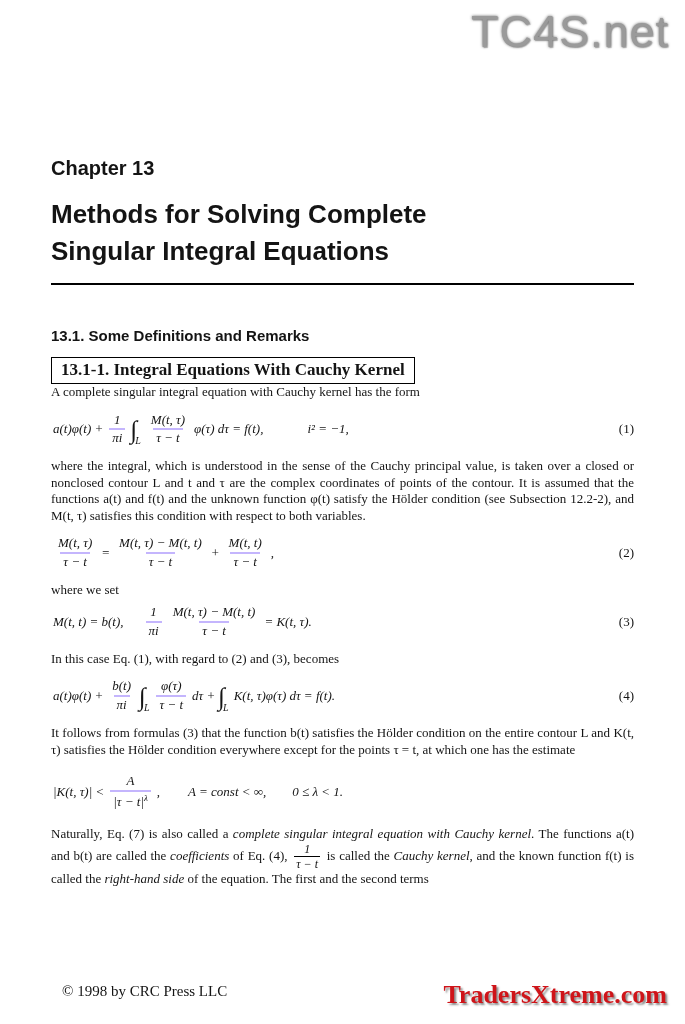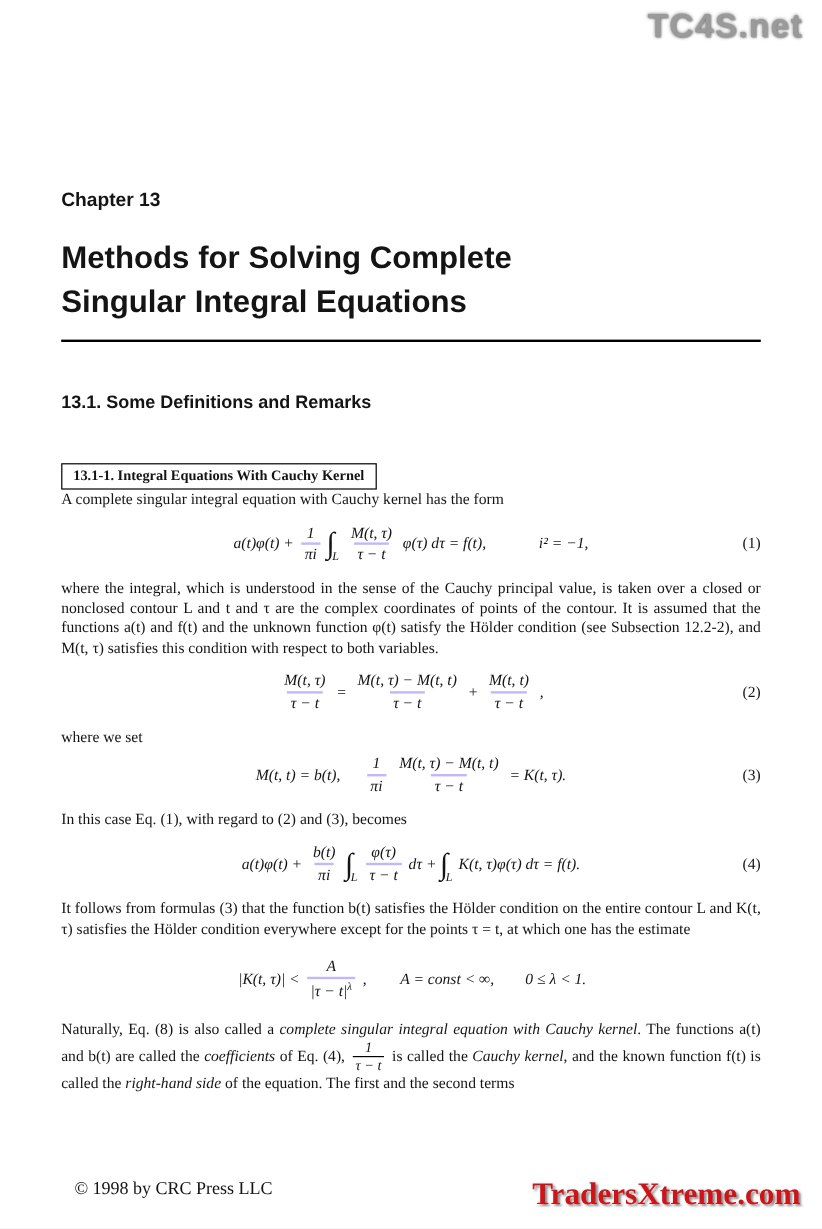--- a/index.html
+++ b/index.html
@@ -7,52 +7,52 @@
     position:relative; width:685px; height:1024px; margin:0 auto;
     background:#ffffff; overflow:hidden;
     font-family:"Liberation Serif", serif; color:#141414;
   }
   .content { position:absolute; left:51px; right:51px; top:0; }
 
   
   .chapter-label {
     margin-top:156px;
     font-family:"Liberation Sans", sans-serif; font-weight:bold;
-    font-size:16px; line-height:24px;
+    font-size:20px; line-height:24px;
   }
   .book-title {
     margin-top:16px;
     font-family:"Liberation Sans", sans-serif; font-weight:bold;
     font-size:26px; line-height:37px;
   }
   .title-rule { margin-top:13px; border:none; border-top:2px solid #000; height:0; }
   .section-heading {
     margin-top:40px;
     font-family:"Liberation Sans", sans-serif; font-weight:bold;
     font-size:15px; line-height:21px;
   }
   .subsection-wrap { margin-top:11px; }
   .subsection-box {
     display:inline-block; border:1.5px solid #000;
-    padding:2px 9px 3px 9px; font-weight:bold; font-size:12px;margin-top:29px;
+    padding:2px 9px 3px 9px; font-weight:bold; font-size:17px;
   }
 
   
   p.body {
     margin:0; font-size:13px; line-height:16.5px; text-align:justify;
   }
   .mt12 { margin-top:12px; }
   .mt10 { margin-top:10px; }
   .mt8  { margin-top:8px; }
   .indent { text-indent:17px; }
   .it { font-style:italic; }
 
   
   .equation {
-    position:relative; display:flex; align-items:center; justify-content:center;
+    position:relative; display:flex; align-items:center; 
     margin:12px 0; font-size:13px; font-style:italic; min-height:32px;
   }
   .eq-number { position:absolute; right:0; top:50%; transform:translateY(-50%); font-style:normal; }
   .mtext { white-space:pre; margin:0 2px; }
   .gap-md { margin-right:18px; }
   .side-gap { margin-left:42px; }
   .cond { margin-left:26px; white-space:pre; }
   .frac {
     display:inline-flex; flex-direction:column; align-items:center;
     margin:0 4px; text-align:center; vertical-align:middle;
@@ -67,22 +67,22 @@
   .inline-frac {
     display:inline-flex; flex-direction:column; align-items:center;
     vertical-align:middle; font-style:italic; font-size:12px; line-height:1.05; margin:0 3px;
   }
   .inline-frac .num { padding:0 2px 1px 2px; }
   .inline-frac .den { border-top:1px solid #000; padding:1px 2px 0 2px; }
 
   
   .logo-top {
     position:absolute; top:6px; right:16px;
-    font-family:"Liberation Sans", sans-serif; font-weight:bold;
-    font-size:28px; letter-spacing:1px; color:#9a9a9a;
+    font-family:"Liberation Sans", sans-serif; font-weight:normal;
+    font-size:45px; letter-spacing:1px; color:#9a9a9a;
     text-shadow:0 0 3px #6a6a6a, 1px 1px 1px #bdbdbd;
   }
   .watermark-center {
     position:absolute; top:490px; left:50%; transform:translateX(-50%);
     font-family:"Liberation Sans", sans-serif; font-weight:bold;
     font-size:44px; letter-spacing:2px; color:#ce2a30;
     text-shadow:0 0 1px #8c1014, 2px 2px 6px rgba(255,255,255,0.85), -2px -2px 6px rgba(255,255,255,0.85);
     opacity:0.93; z-index:5; white-space:nowrap;
   }
   .watermark-bottom {
@@ -210,21 +210,21 @@
       <span class="mtext">|K(t, τ)| &lt;</span>
       <span class="frac">
         <span class="num">A</span>
         <span class="den"><span>|τ − t|</span><sup class="lam">λ</sup></span>
       </span>
       <span class="mtext">,</span>
       <span class="cond">A = const &lt; ∞,</span>
       <span class="cond">0 ≤ λ &lt; 1.</span>
     </div>
 
-    <p class="body mt12"><span>Naturally, Eq. (8) is also called a </span><span class="it">complete singular integral equation with Cauchy kernel</span><span>.  The functions a(t) and b(t) are called the </span><span class="it">coefficients</span><span> of Eq. (4), </span><span class="inline-frac">
+    <p class="body mt12"><span>Naturally, Eq. (7) is also called a </span><span class="it">complete singular integral equation with Cauchy kernel</span><span>.  The functions a(t) and b(t) are called the </span><span class="it">coefficients</span><span> of Eq. (4), </span><span class="inline-frac">
           <span class="num">1</span>
           <span class="den">τ − t</span>
         </span><span> is called the </span><span class="it">Cauchy kernel</span><span>, and the known function f(t) is called the </span><span class="it">right-hand side</span><span> of the equation.  The first and the second terms</span></p>
 
   </div>
 
 
   <div class="footer-copyright">© 1998 by CRC Press LLC</div>
 
   <div class="watermark-bottom">TradersXtreme.com</div>

